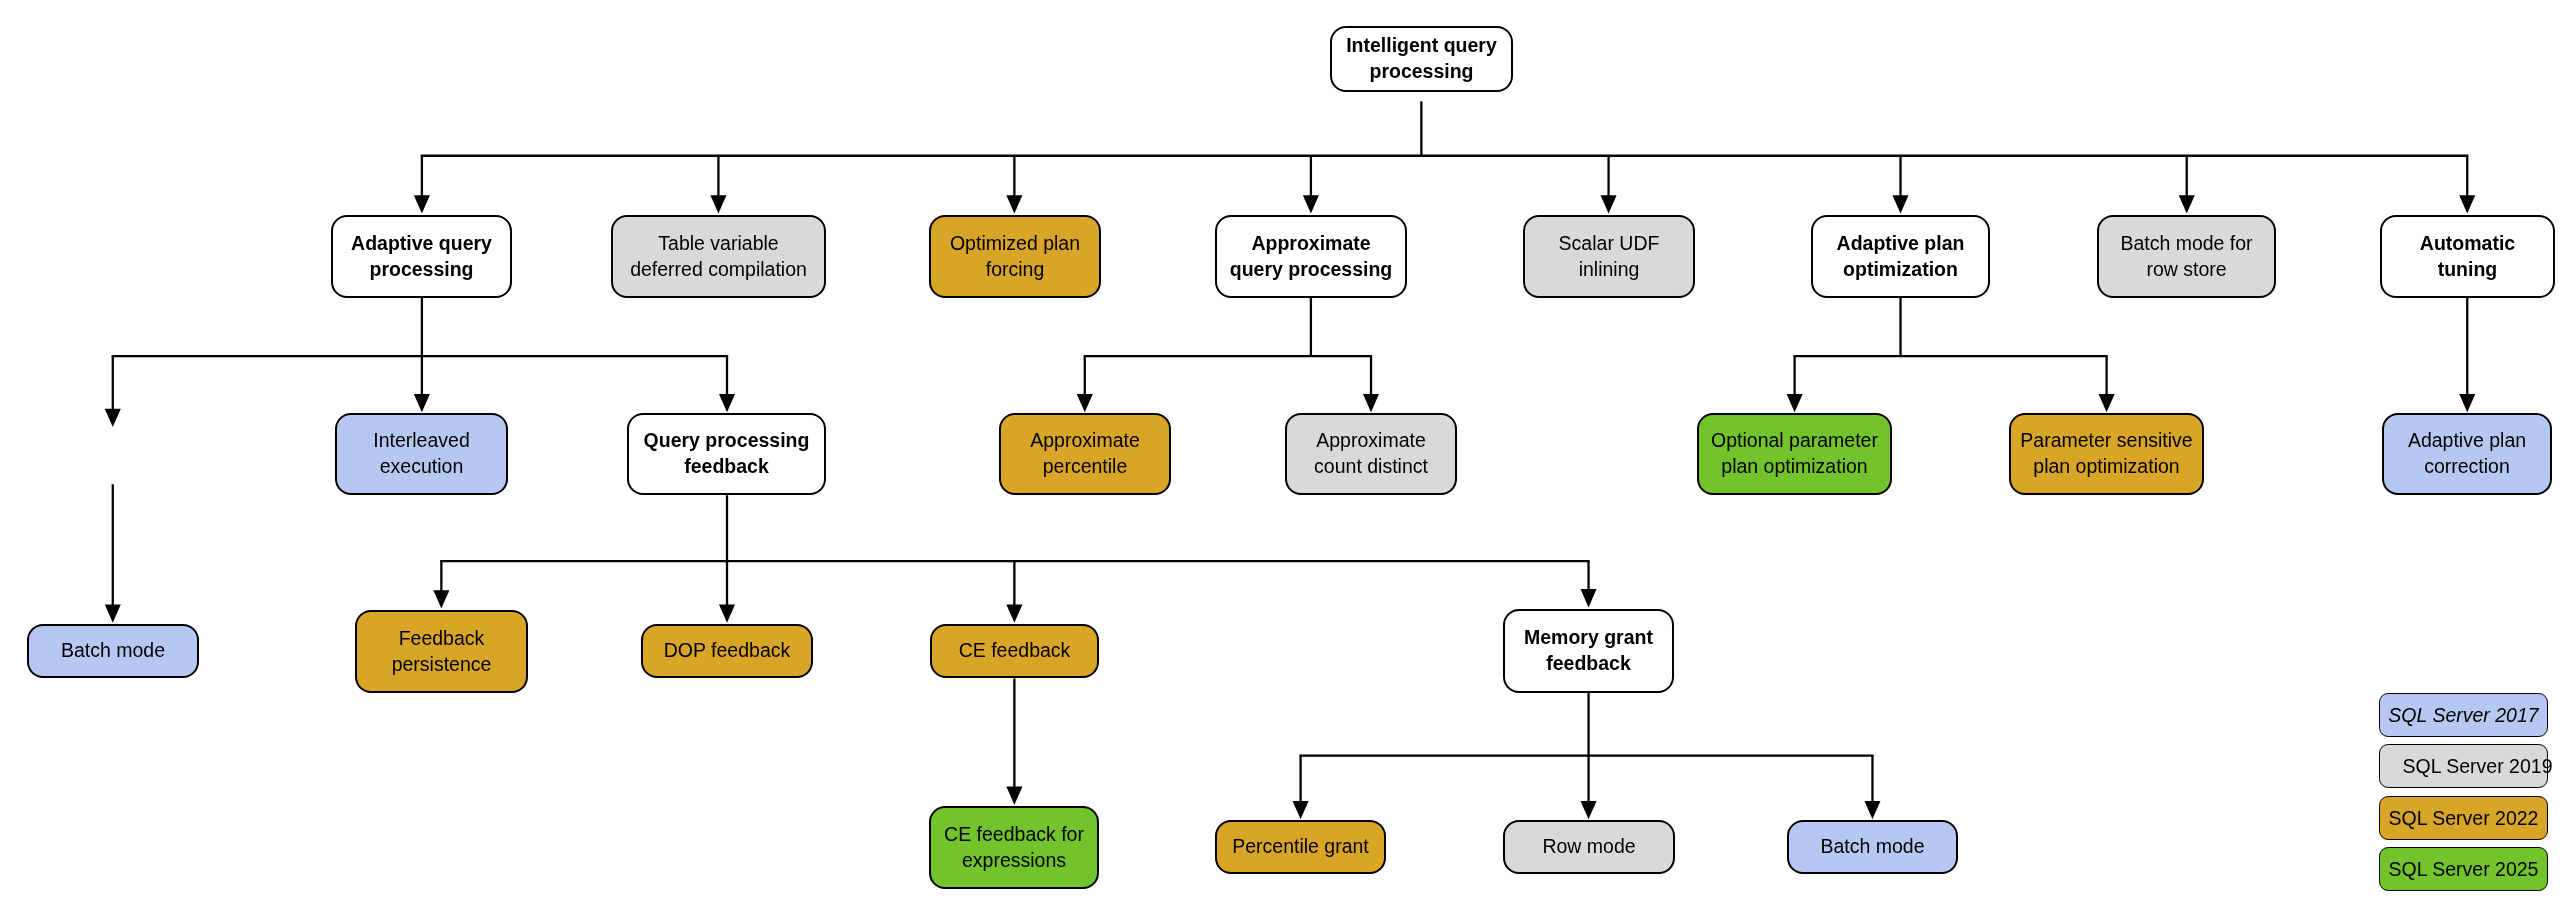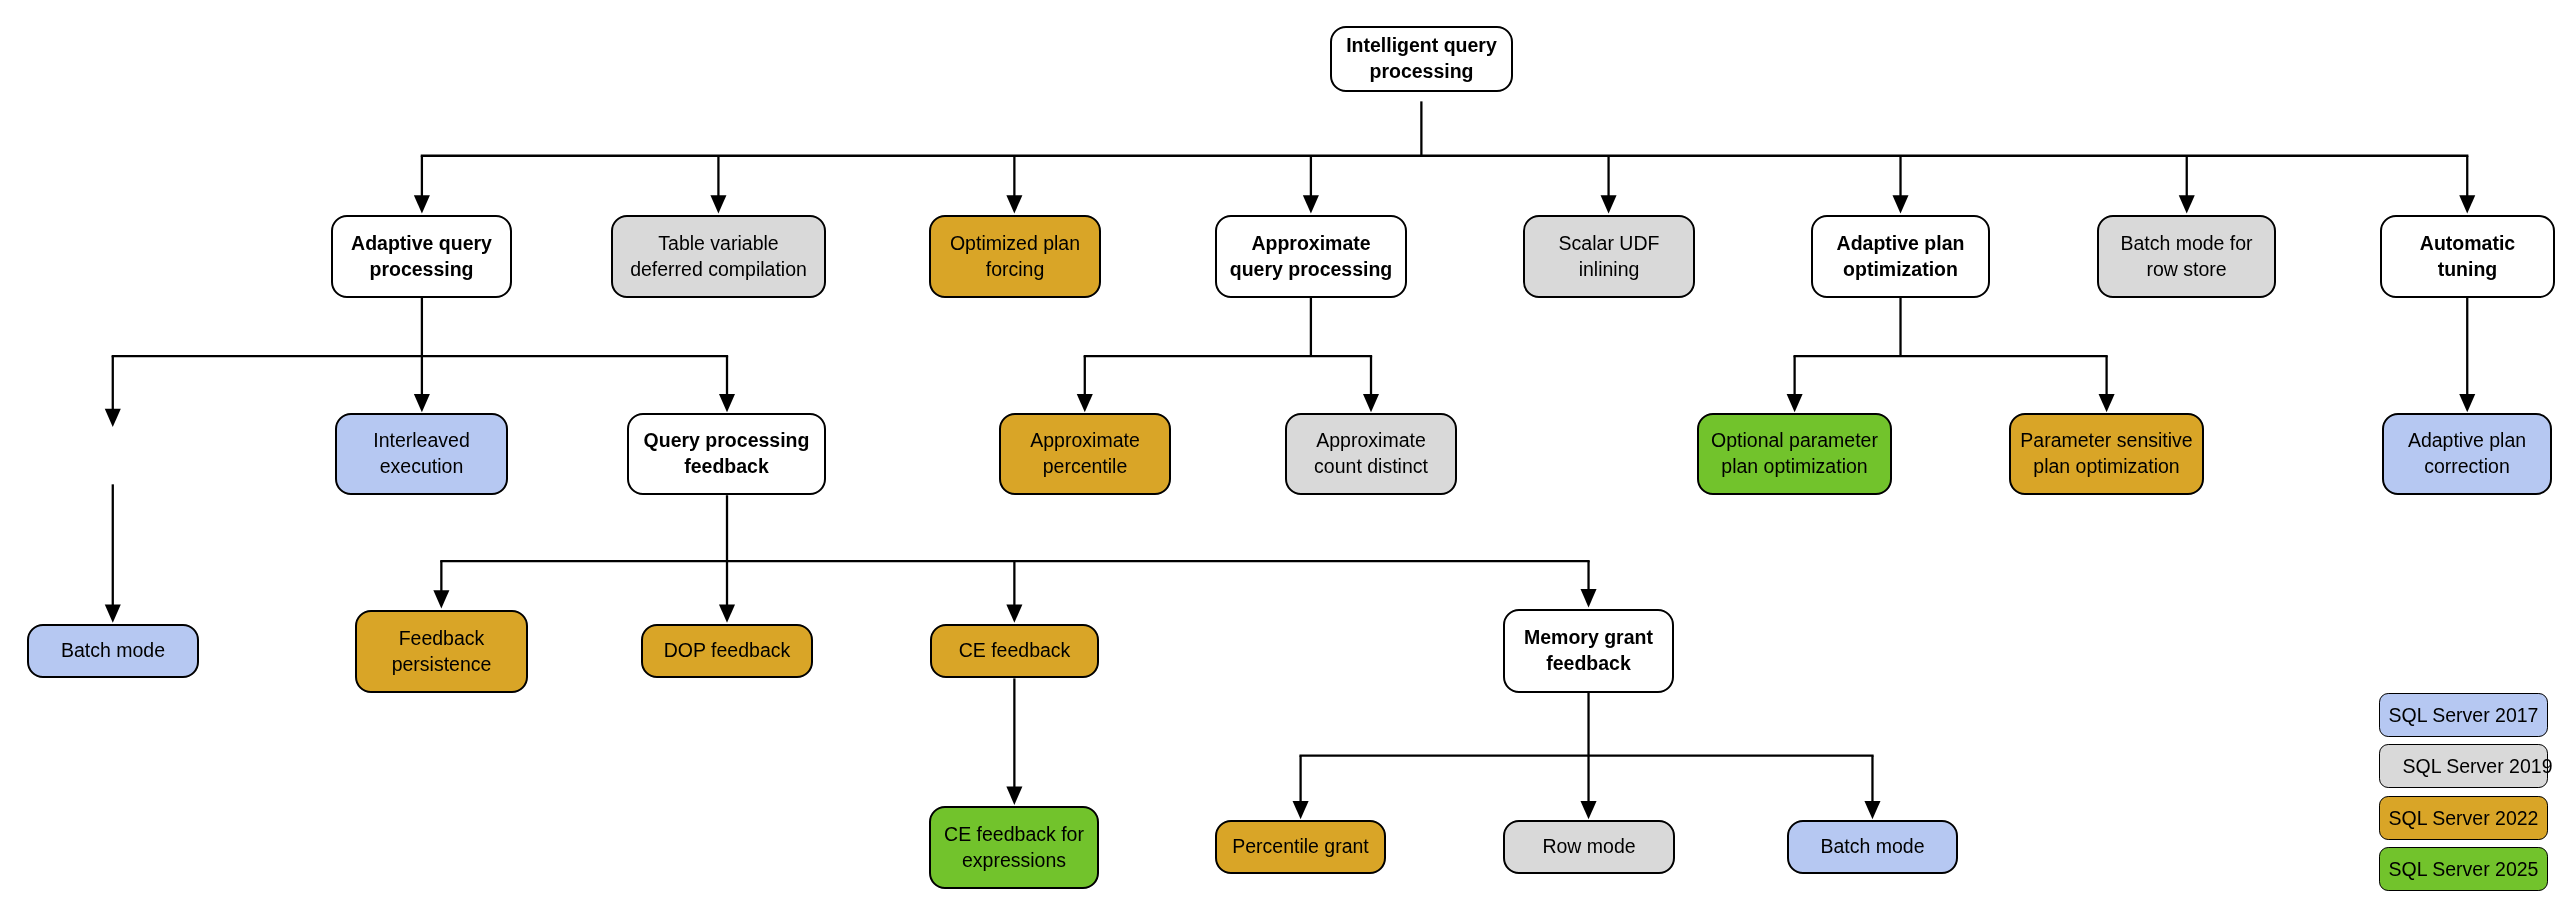--- a/index.html
+++ b/index.html
@@ -149,18 +149,18 @@
 persistence</div>
     <div class="node" style="left: 641px; top: 624px; width: 172px; height: 54px; background: rgb(217, 165, 39);">DOP feedback</div>
     <div class="node" style="left: 930px; top: 624px; width: 169px; height: 54px; background: rgb(217, 165, 39);">CE feedback</div>
     <div class="node bold" style="left: 1503px; top: 609px; width: 171px; height: 84px; background: rgb(255, 255, 255);">Memory grant
 feedback</div>
     <div class="node" style="left: 929px; top: 806px; width: 170px; height: 83px; background: rgb(114, 195, 44);">CE feedback for
 expressions</div>
     <div class="node" style="left: 1215px; top: 820px; width: 171px; height: 54px; background: rgb(217, 165, 39);">Percentile grant</div>
     <div class="node" style="left: 1503px; top: 820px; width: 172px; height: 54px; background: rgb(217, 217, 217);">Row mode</div>
     <div class="node" style="left: 1787px; top: 820px; width: 171px; height: 54px; background: rgb(182, 200, 242);">Batch mode</div>
-    <div class="legend-item" style="left: 2379px; top: 693px; width: 169px; height: 44px; background: rgb(182, 200, 242);">SQL Server 2017</div>
+    <div class="legend-item" style="left: 2379px; top: 693px; width: 169px; height: 44px; background: rgb(182, 200, 242); font-style: italic;">SQL Server 2017</div>
     <div class="legend-item" style="left: 2379px; top: 744px; width: 169px; height: 44px; background: rgb(217, 217, 217); padding-left: 28px;">SQL Server 2019</div>
     <div class="legend-item" style="left: 2379px; top: 796px; width: 169px; height: 44px; background: rgb(217, 165, 39);">SQL Server 2022</div>
     <div class="legend-item" style="left: 2379px; top: 847px; width: 169px; height: 44px; background: rgb(114, 195, 44);">SQL Server 2025</div>
   </div>
 
 
 </body></html>

